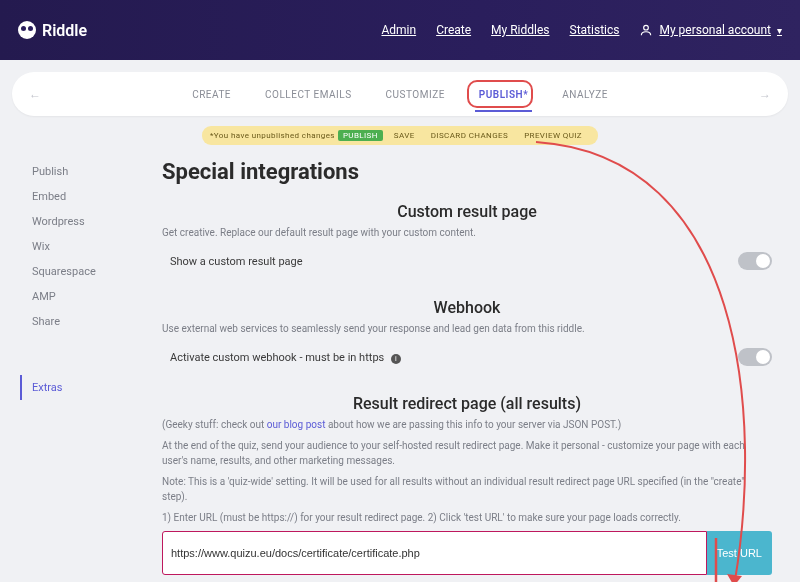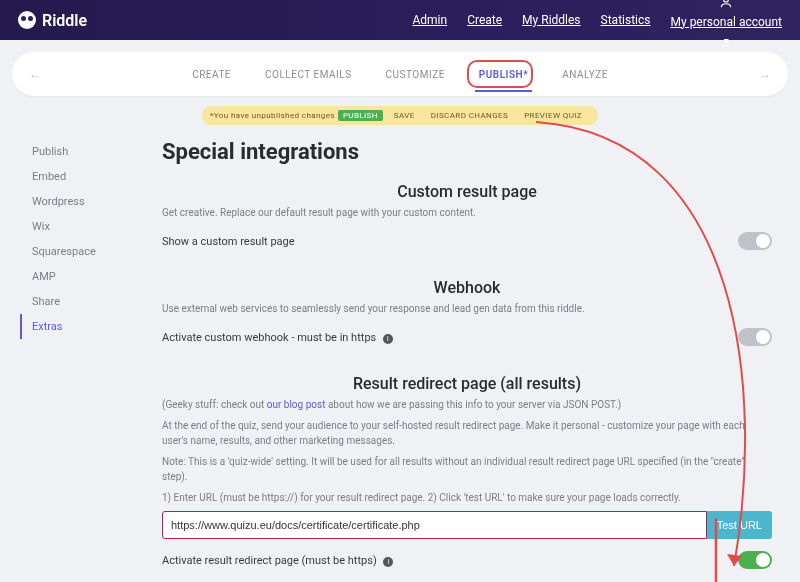--- a/index.html
+++ b/index.html
@@ -22,40 +22,40 @@
     font-family:-apple-system,BlinkMacSystemFont,"Segoe UI",Roboto,Arial,sans-serif;
     background:var(--bg);
     width:800px;
     height:582px;
     overflow:hidden;
     color:var(--text);
   }
   
   .topbar{
     background:linear-gradient(90deg,#241a4f,#2a1e5c 60%,#2f2360);
-    height:40px;
+    height:60px;
     display:flex;
     align-items:center;
     padding:0 18px;
     color:#fff;
   }
   .logo{
     display:flex;align-items:center;gap:6px;font-weight:600;font-size:16px;
   }
   .logo-mark{
     width:18px;height:18px;border-radius:50%;background:#fff;position:relative;
   }
   .logo-mark::before,.logo-mark::after{
     content:"";position:absolute;width:5px;height:5px;border-radius:50%;background:var(--purple);top:5px;
   }
   .logo-mark::before{left:3px;}
   .logo-mark::after{right:3px;}
   .nav{margin-left:auto;display:flex;align-items:center;gap:20px;font-size:12px;text-decoration:underline;}
   .nav a{color:#fff;text-decoration:none;cursor:pointer;}
-  .account{display:flex;align-items:center;gap:6px;flex-direction:column;}
+  .account{display:flex;align-items:center;gap:6px;}
   .account-icon{width:14px;height:14px;}
   .chevron{font-size:10px;}
   
   .shell{
     margin:12px 12px 0 12px;
     height:520px;
   }
   .stepper{
     background:#fff;border-radius:22px;height:44px;display:flex;align-items:center;
     padding:0 10px;position:relative;
@@ -78,46 +78,46 @@
   }
   .warnbar .btn{display:inline-block;margin:0 3px;padding:1px 5px;border-radius:2px;font-size:8px;}
   .warnbar .publish{background:var(--green);color:#fff;}
   .warnbar .plain{color:#6a5a1a;}
   
   .content{display:flex;margin-top:14px;gap:0;}
   .sidebar{width:150px;padding-left:8px;}
   .sidebar-item{
     font-size:11px;color:#7b7e87;padding:6px 10px;cursor:pointer;border-left:2px solid transparent;
   }
-  .sidebar-item.active{color:#5b5bd6;border-left:2px solid #5b5bd6;}
+  .sidebar-item.active{color:#5b5bd6;border-left:2px solid #5b5bd6;margin-top:41px;}
   .main{flex:1;padding-right:16px;overflow:hidden;}
   h1{font-size:22px;font-weight:700;margin:0 0 18px 0;}
   h2{font-size:16px;font-weight:500;margin:0 0 4px 0;text-align:center;}
   .help{font-size:10px;color:#7b7e87;line-height:1.5;margin:2px 0 6px;}
   .help a{color:var(--link);text-decoration:none;}
   .row{
     display:flex;align-items:center;justify-content:space-between;
-    font-size:11px;color:#3a3a3a;padding:6px 0;
+    font-size:11px;color:#3a3a3a;padding:6px 0;margin-left:8px;
   }
   .info-icon{display:inline-block;width:10px;height:10px;border-radius:50%;background:#555;color:#fff;font-size:7px;text-align:center;line-height:10px;margin-left:4px;}
   .toggle{
     width:34px;height:18px;border-radius:9px;background:var(--toggle-off);position:relative;cursor:pointer;flex-shrink:0;
   }
   .toggle::after{content:"";position:absolute;width:14px;height:14px;border-radius:50%;background:#fff;top:2px;right:2px;transition:.15s;}
   .toggle.on{background:var(--green);}
   .toggle.on::after{right:2px;}
   .toggle:not(.on)::after{left:auto;right:2px;}
   
   .section{margin-bottom:22px;}
   .url-row{display:flex;align-items:stretch;margin:6px 0;}
   .url-input{
     flex:1;border:1px solid #be185d;border-radius:3px 0 0 3px;padding:7px 8px;font-size:11px;color:#333;outline:none;
   }
   .test-btn{
-    background:var(--teal);color:#fff;border:none;font-size:11px;padding:0 10px;border-radius:0 3px 3px 0;cursor:pointer;
+    background:var(--teal);color:#fff;border:none;font-size:11px;padding:16px 10px;border-radius:0 3px 3px 0;cursor:pointer;
   }
   
   .annot{position:absolute;top:44px;left:12px;width:776px;height:538px;pointer-events:none;}
 </style>
 </head>
 <body>
 
 <div class="topbar">
   <div class="logo">
     <span class="logo-mark"></span>

